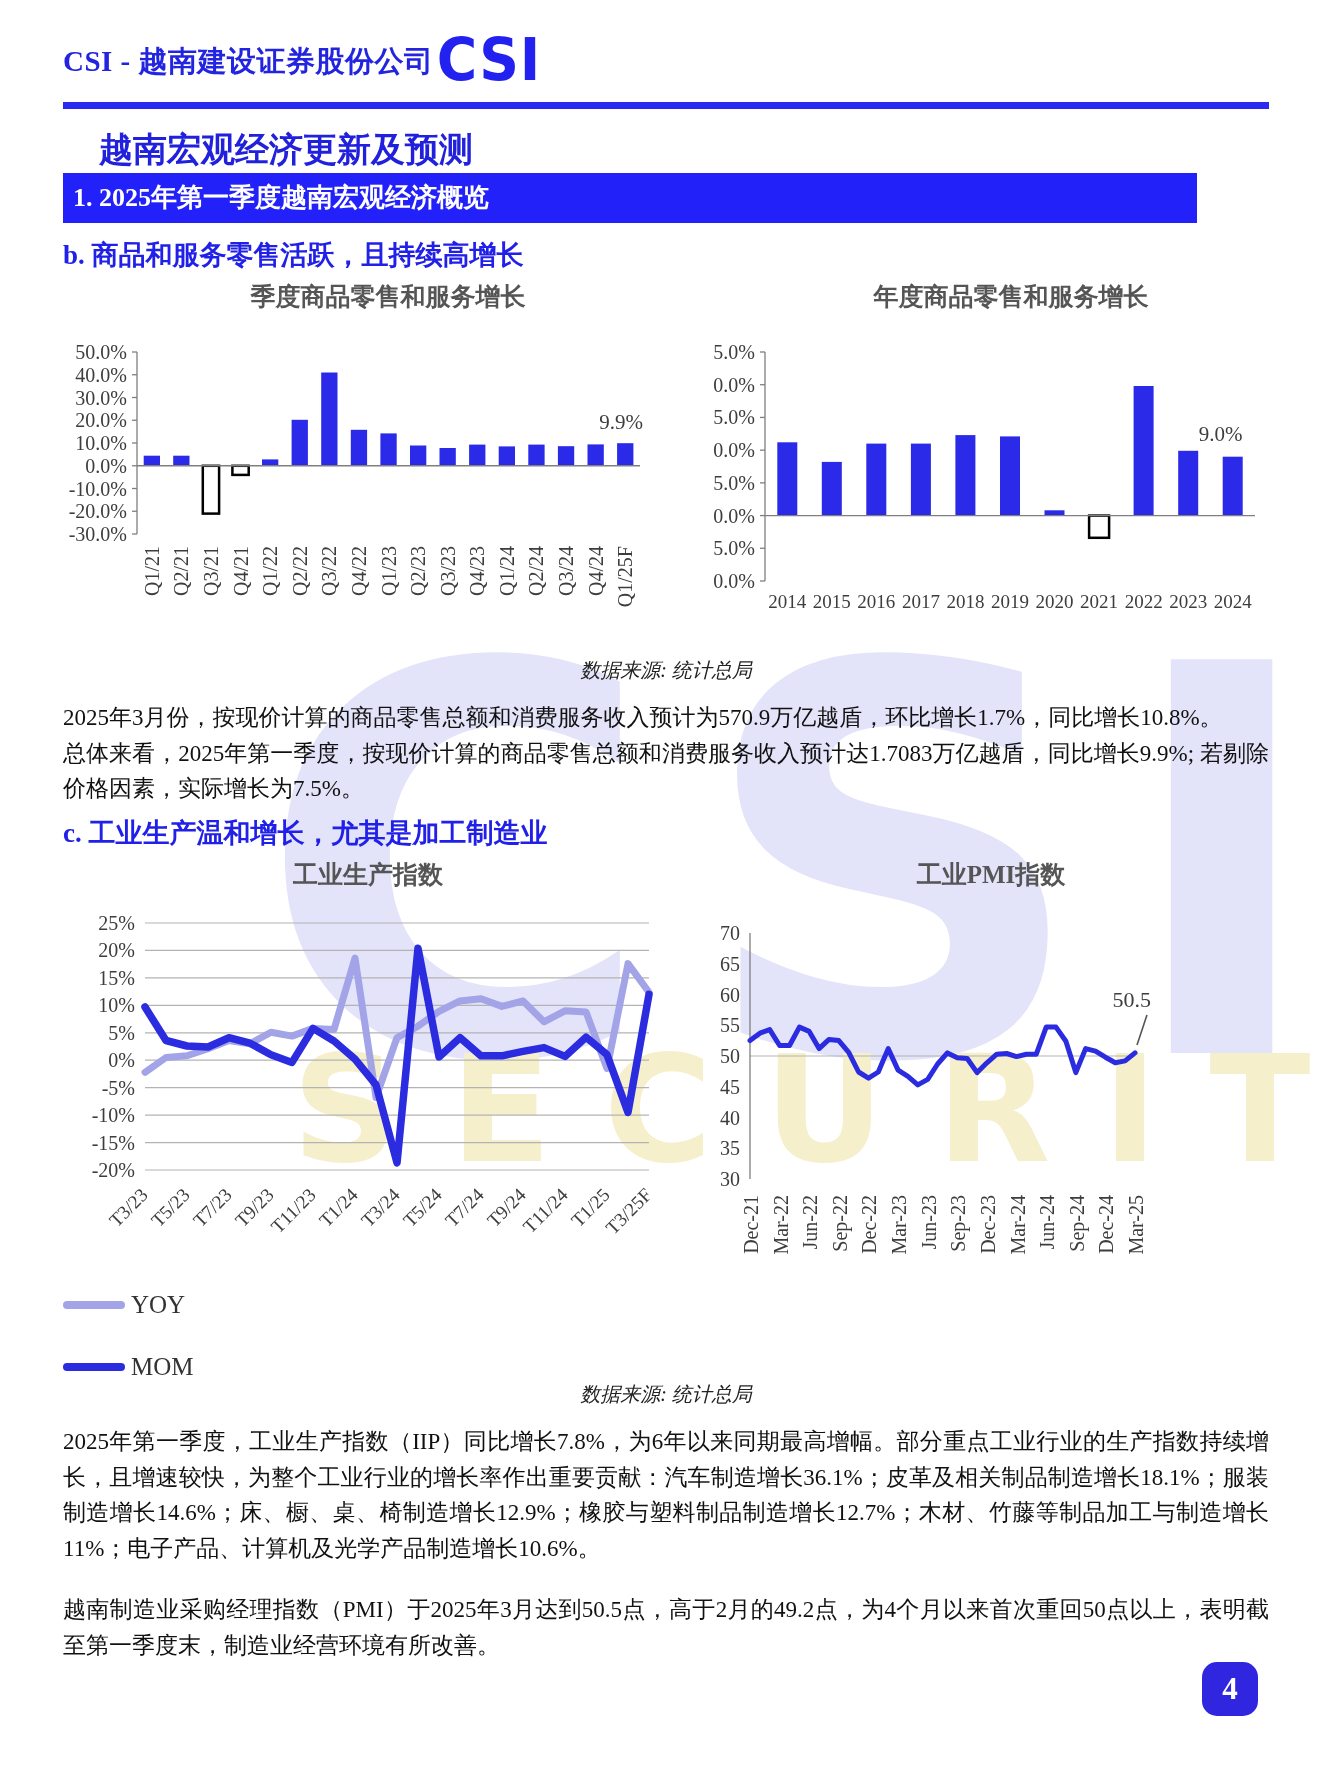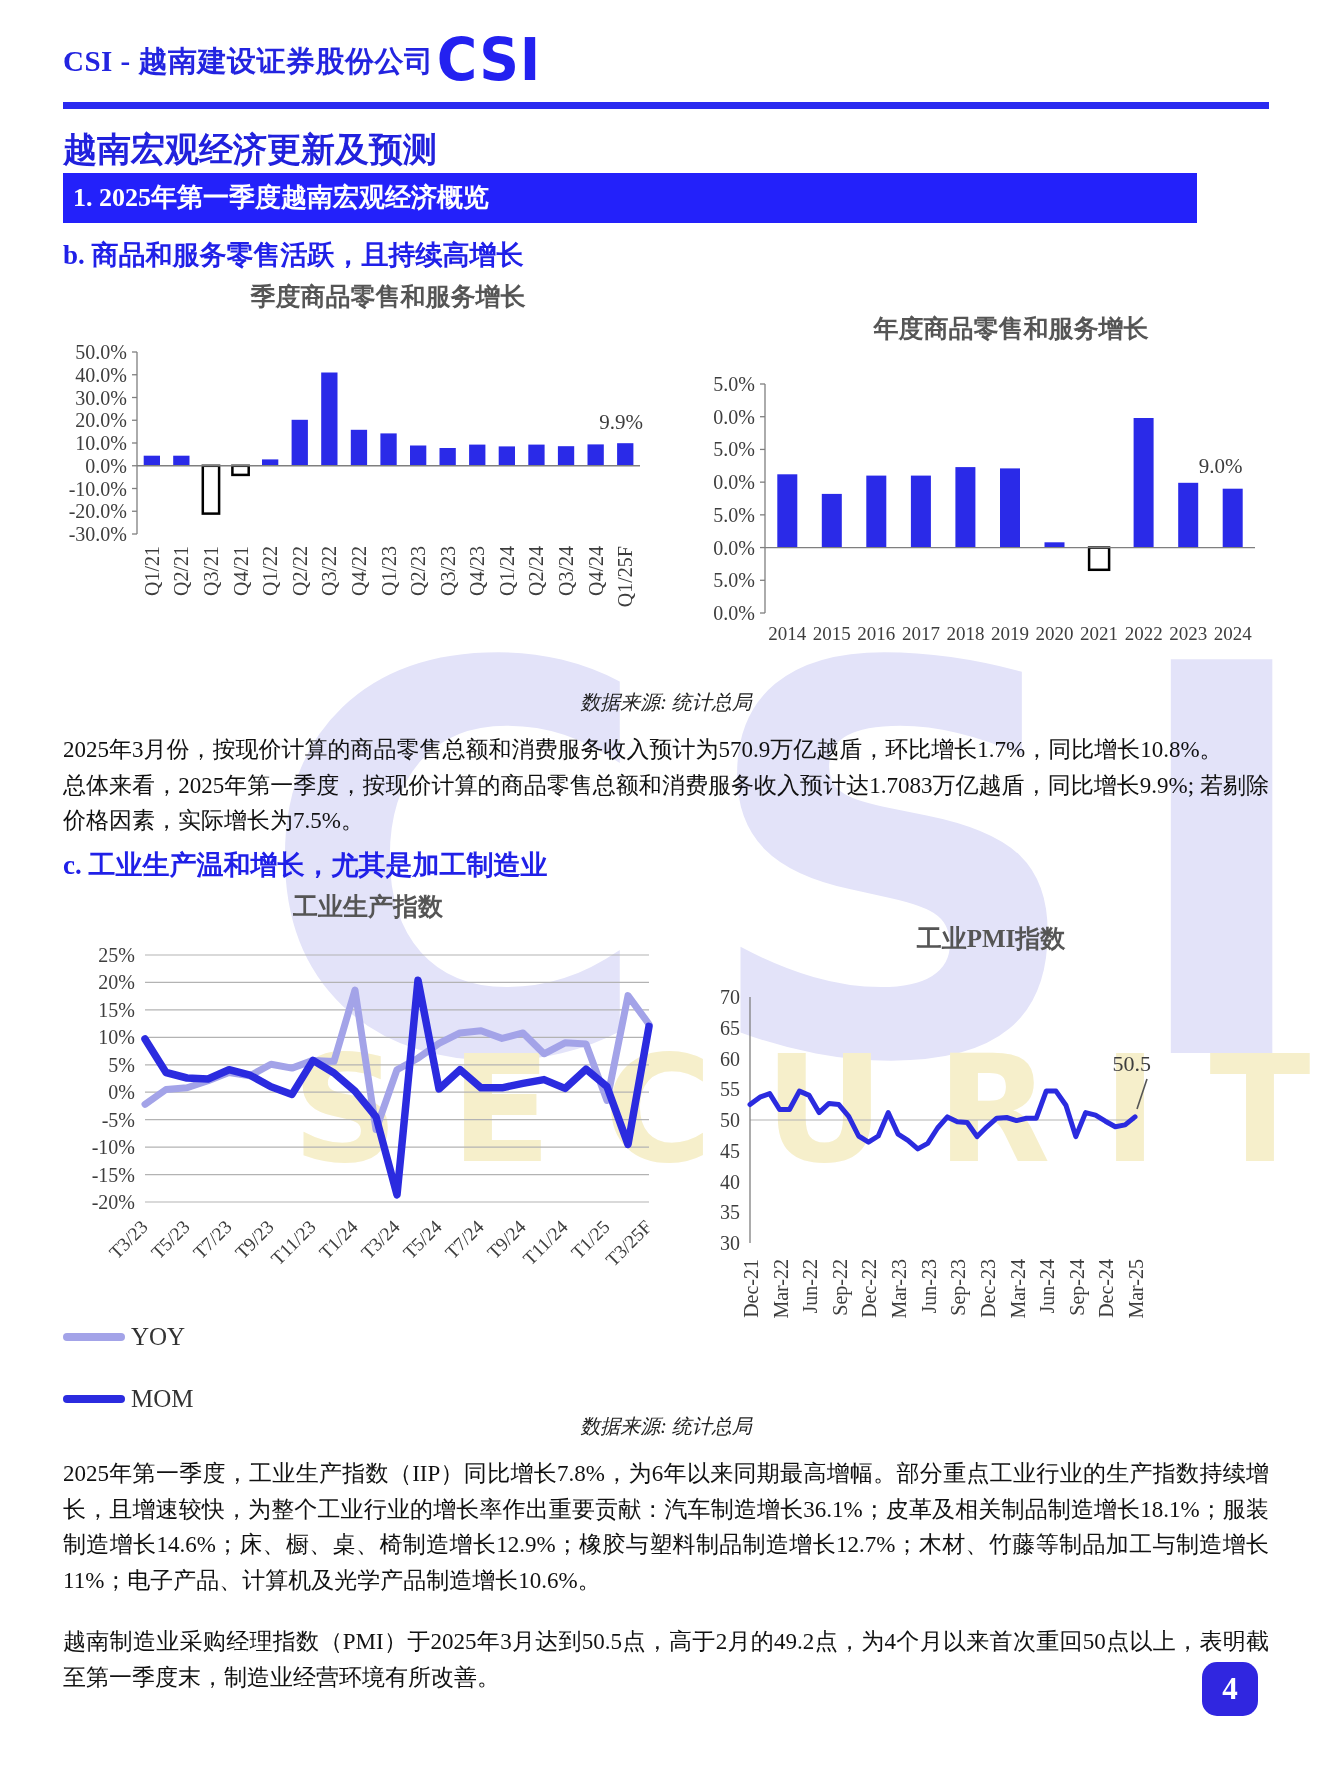--- a/index.html
+++ b/index.html
@@ -10,27 +10,27 @@
       font-weight:bold;line-height:1;pointer-events:none;}
   .wm-csi{top:596px;left:258px;font-size:540px;letter-spacing:34px;color:#e3e3f9;}
   .wm-sec{top:1036px;left:292px;font-size:148px;letter-spacing:52px;color:#f6efcb;}
   
   .content{position:relative;z-index:2;padding:26px 63px 0 63px;}
   .hdr{display:flex;justify-content:flex-start;align-items:flex-start;height:66px;}
   .brand{font-size:29px;font-weight:bold;color:#2324e0;padding-top:16px;letter-spacing:0.5px;}
   .logo{font-size:58px;font-weight:900;color:#2321f0;font-family:"DejaVu Sans","Liberation Sans",sans-serif;
         transform:scaleX(.95);letter-spacing:1px;}
   .rule{height:7px;background:#2a2af0;margin-top:10px;}
-  .pagetitle{margin-top:18px;font-size:34px;font-weight:bold;color:#2121dd;}
+  .pagetitle{margin-top:18px;font-size:34px;font-weight:bold;color:#2121dd;margin-left:36px;}
   .banner{width:1134px;height:50px;background:#2321fa;color:#ffffff;
           font-size:26px;font-weight:bold;line-height:50px;padding-left:10px;box-sizing:border-box;}
   .subhead{margin-top:14px;font-size:27px;font-weight:bold;color:#2020e8;}
   .chartrow{display:flex;justify-content:space-between;margin-top:8px;}
   .col-l{width:610px;}
-  .col-r{width:556px;margin-top:32px;}
+  .col-r{width:556px;}
   .ctitle{text-align:center;font-size:25px;font-weight:bold;color:#555;height:32px;line-height:32px;}
   .ctitle.shift{padding-left:40px;}
   svg text{fill:#3d3d3d;font-family:"Liberation Serif","DejaVu Serif",serif;}
   .src{ text-align:center;font-size:20px;font-style:italic;color:#222;margin-top:10px;}
   .paras{margin-top:16px;font-size:23px;line-height:1.55;text-align:justify;}
   .paras p{margin:0;}
   .legend{display:flex;justify-content:center;gap:34px;margin-top:-34px;font-size:25px;color:#333;flex-direction:column;}
   .legend .li{display:flex;align-items:center;gap:6px;}
   .sw{display:inline-block;width:62px;height:8px;border-radius:4px;}
   .badge{position:absolute;z-index:2;right:74px;top:1662px;width:56px;height:54px;background:#3026e0;

